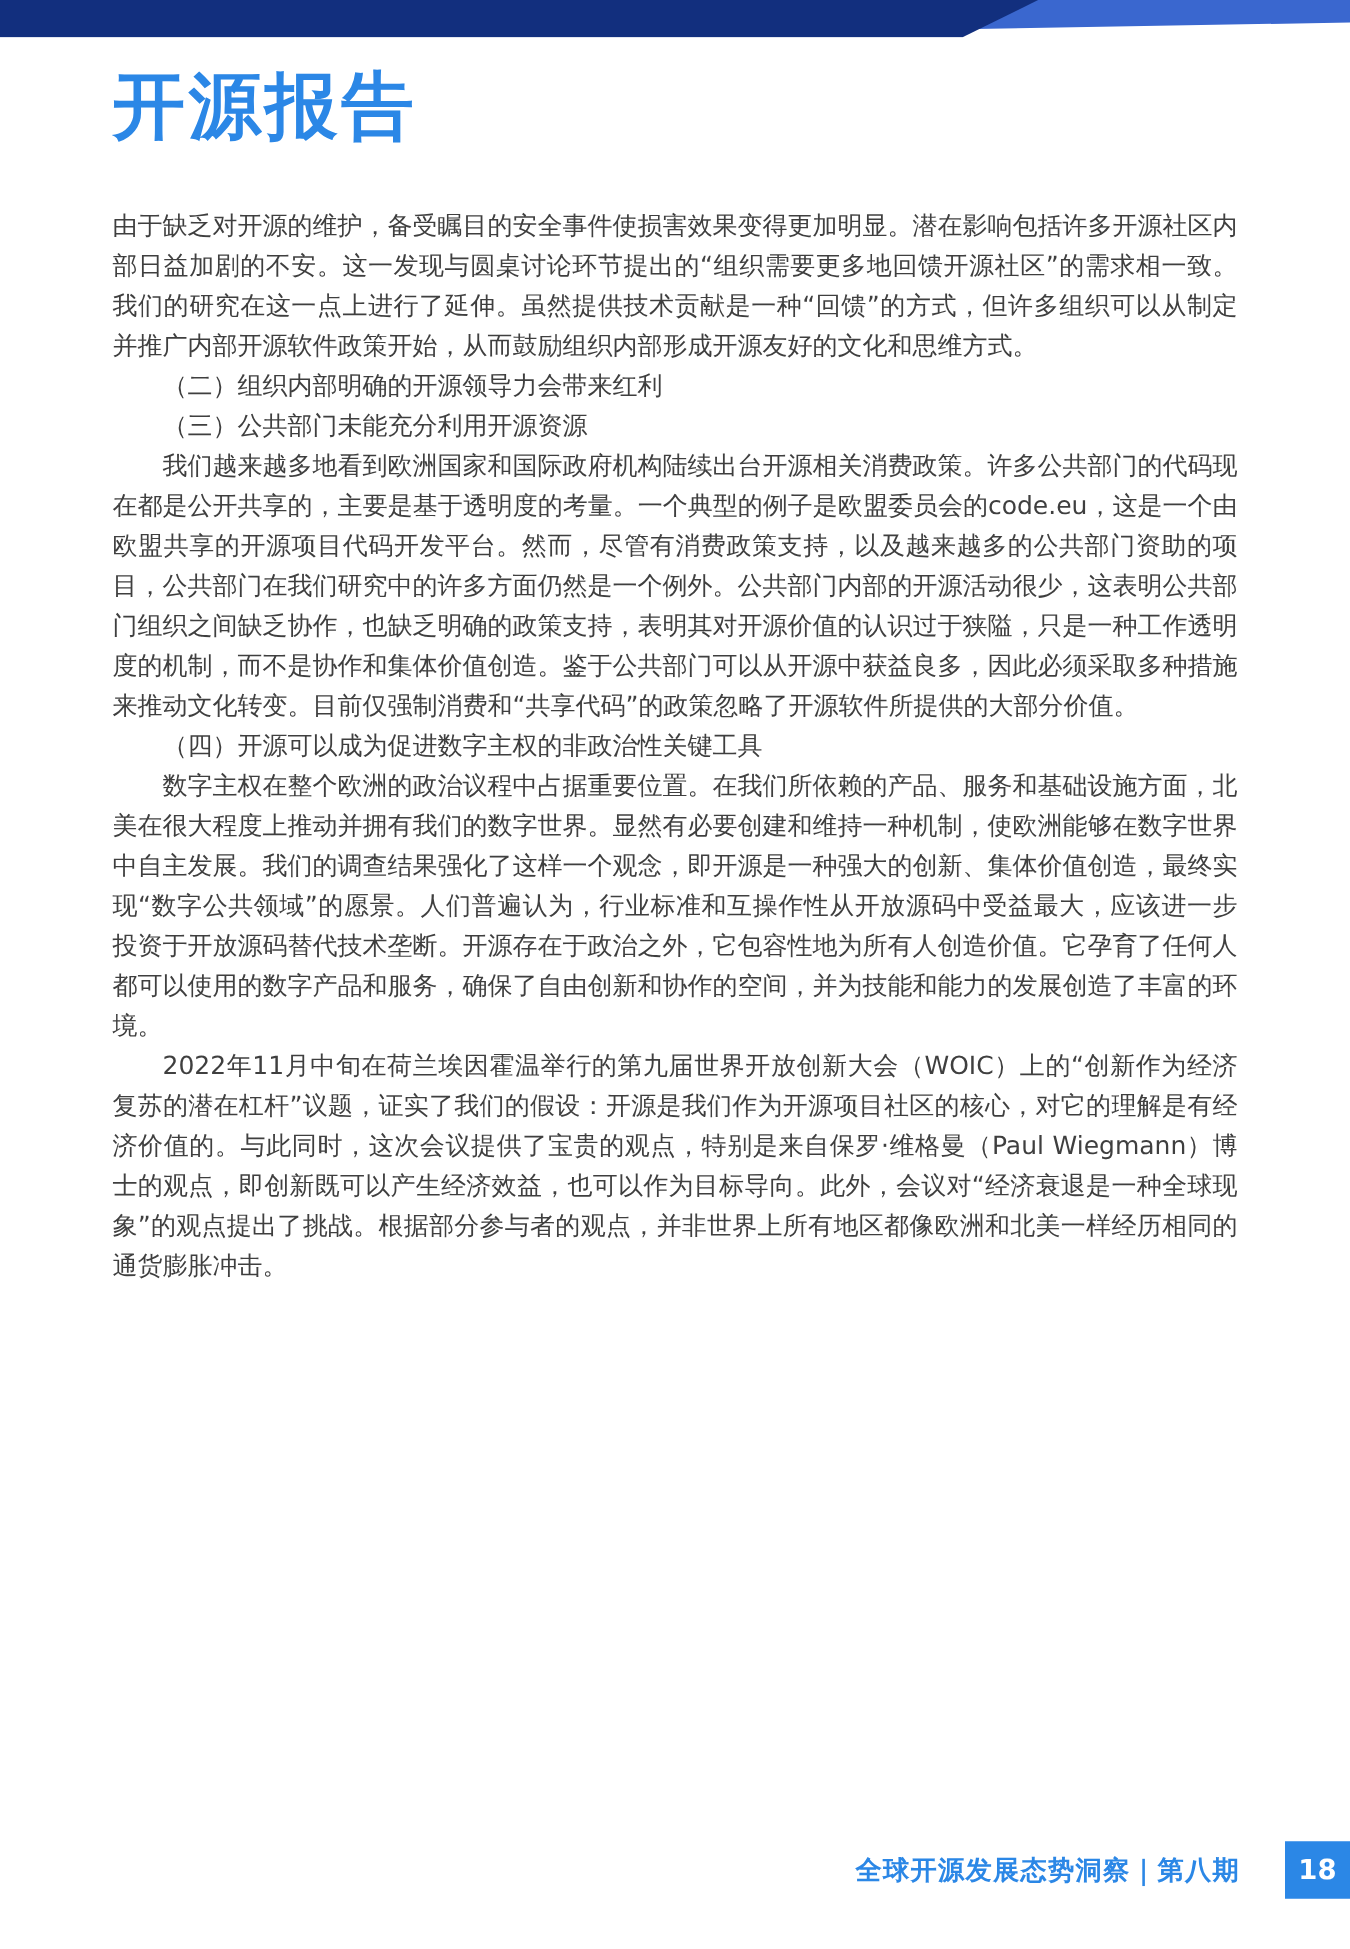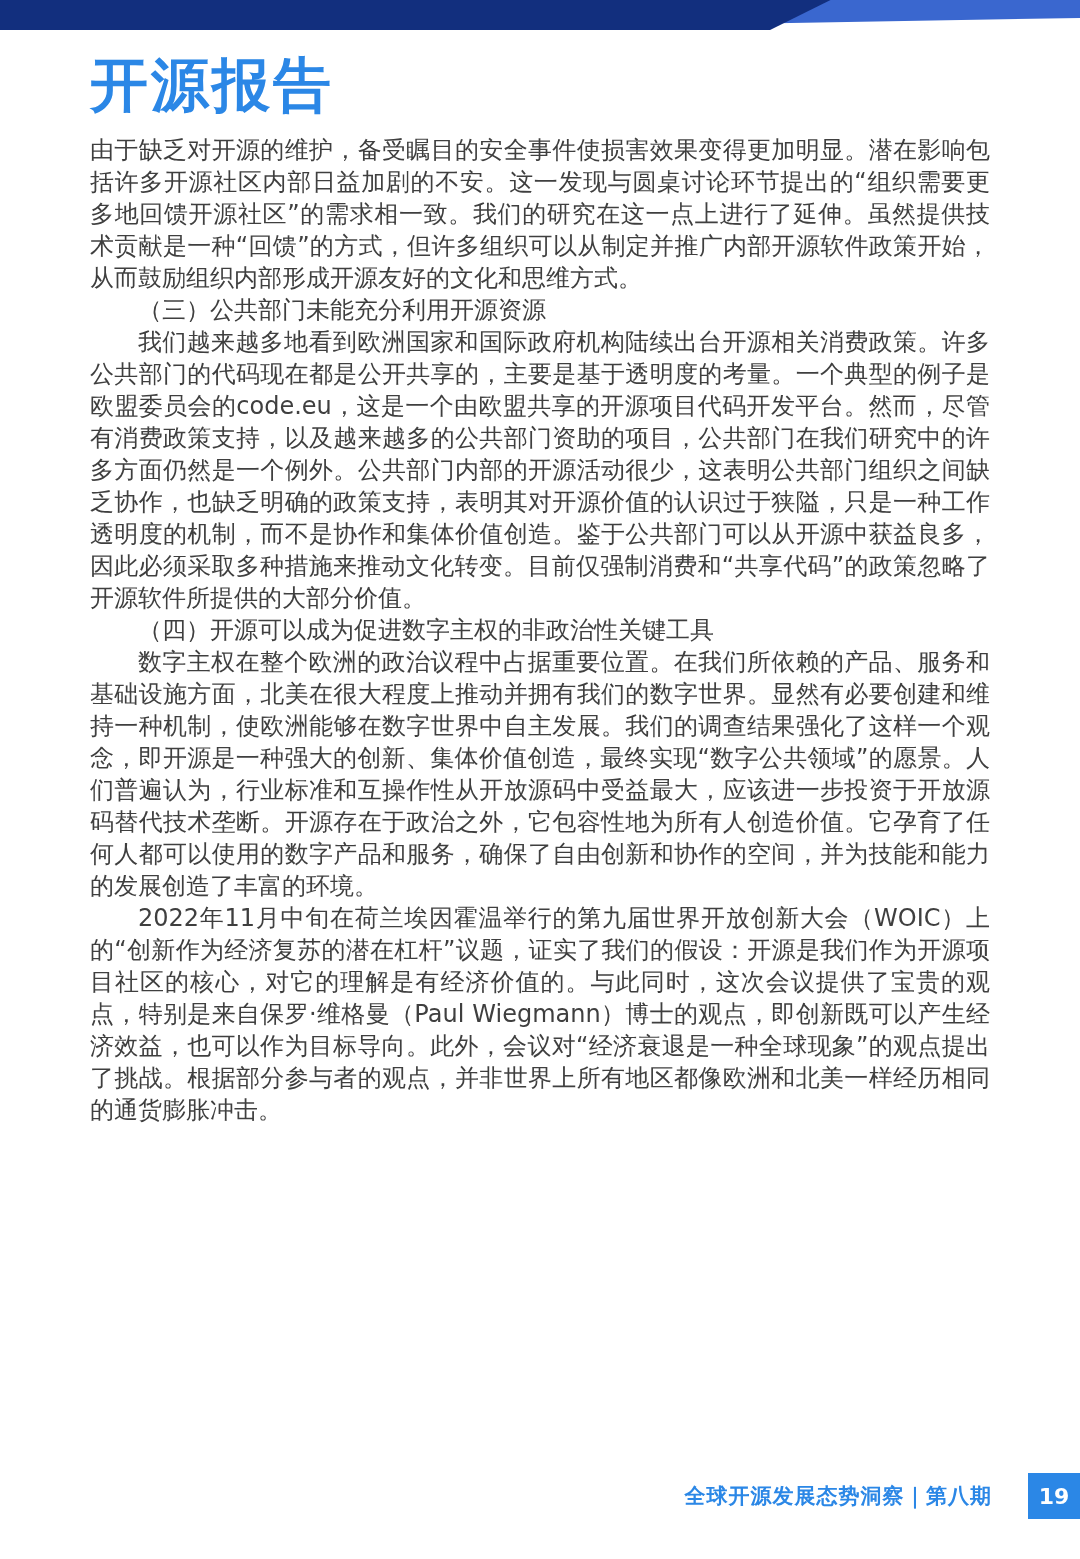--- a/index.html
+++ b/index.html
@@ -29,35 +29,35 @@
     clip-path: polygon(57.4% 72%, 70.4% 0%, 100% 0%, 100% 50%);
   }
   .banner-dark {
     position: absolute;
     inset: 0;
     background: var(--banner-dark, #122f7e);
     clip-path: polygon(0% 0%, 76.9% 0%, 71.3% 83%, 0% 83%);
   }
   
   .title {
-    margin: 52px 90px 16px 90px;
+    margin: 52px 90px 46px 90px;
     font-size: 58px;
     line-height: 66px;
     font-weight: bold;
     letter-spacing: 3px;
     color: var(--accent, #2b87e6);
   }
   
   .content {
     margin: 0 90px;
     width: 900px;
   }
   .para {
     margin: 0;
-    font-size: 24px;
+    font-size: 20px;
     line-height: 32px;
     color: var(--body-text, #3f3f3f);
     text-align: justify;
     text-justify: inter-character;
   }
   .para.lead { text-indent: 0; }
   .para.body { text-indent: 2em; }
   .para.subheading { text-indent: 2em; }
   .para.section {
     text-indent: 2em;
@@ -98,25 +98,26 @@
 
   <div class="banner">
     <div class="banner-light"></div>
     <div class="banner-dark"></div>
   </div>
 
   <h1 class="title">开源报告</h1>
 
   <div class="content">
       <p class="para lead">由于缺乏对开源的维护，备受瞩目的安全事件使损害效果变得更加明显。潜在影响包括许多开源社区内部日益加剧的不安。这一发现与圆桌讨论环节提出的“组织需要更多地回馈开源社区”的需求相一致。我们的研究在这一点上进行了延伸。虽然提供技术贡献是一种“回馈”的方式，但许多组织可以从制定并推广内部开源软件政策开始，从而鼓励组织内部形成开源友好的文化和思维方式。</p>
+      <p class="para subheading">（二）组织内部明确的开源领导力会带来红利</p>
       <p class="para subheading">（三）公共部门未能充分利用开源资源</p>
       <p class="para body">我们越来越多地看到欧洲国家和国际政府机构陆续出台开源相关消费政策。许多公共部门的代码现在都是公开共享的，主要是基于透明度的考量。一个典型的例子是欧盟委员会的code.eu，这是一个由欧盟共享的开源项目代码开发平台。然而，尽管有消费政策支持，以及越来越多的公共部门资助的项目，公共部门在我们研究中的许多方面仍然是一个例外。公共部门内部的开源活动很少，这表明公共部门组织之间缺乏协作，也缺乏明确的政策支持，表明其对开源价值的认识过于狭隘，只是一种工作透明度的机制，而不是协作和集体价值创造。鉴于公共部门可以从开源中获益良多，因此必须采取多种措施来推动文化转变。目前仅强制消费和“共享代码”的政策忽略了开源软件所提供的大部分价值。</p>
       <p class="para subheading">（四）开源可以成为促进数字主权的非政治性关键工具</p>
       <p class="para body">数字主权在整个欧洲的政治议程中占据重要位置。在我们所依赖的产品、服务和基础设施方面，北美在很大程度上推动并拥有我们的数字世界。显然有必要创建和维持一种机制，使欧洲能够在数字世界中自主发展。我们的调查结果强化了这样一个观念，即开源是一种强大的创新、集体价值创造，最终实现“数字公共领域”的愿景。人们普遍认为，行业标准和互操作性从开放源码中受益最大，应该进一步投资于开放源码替代技术垄断。开源存在于政治之外，它包容性地为所有人创造价值。它孕育了任何人都可以使用的数字产品和服务，确保了自由创新和协作的空间，并为技能和能力的发展创造了丰富的环境。</p>
       <p class="para body">2022年11月中旬在荷兰埃因霍温举行的第九届世界开放创新大会（WOIC）上的“创新作为经济复苏的潜在杠杆”议题，证实了我们的假设：开源是我们作为开源项目社区的核心，对它的理解是有经济价值的。与此同时，这次会议提供了宝贵的观点，特别是来自保罗·维格曼（Paul Wiegmann）博士的观点，即创新既可以产生经济效益，也可以作为目标导向。此外，会议对“经济衰退是一种全球现象”的观点提出了挑战。根据部分参与者的观点，并非世界上所有地区都像欧洲和北美一样经历相同的通货膨胀冲击。</p>
     </div>
 
   <div class="footer">
     <span class="footer-text">全球开源发展态势洞察｜第八期</span>
-    <span class="page-num">19</span>
+    <span class="page-num">18</span>
   </div>
 
 </div>
 
 </body></html>

